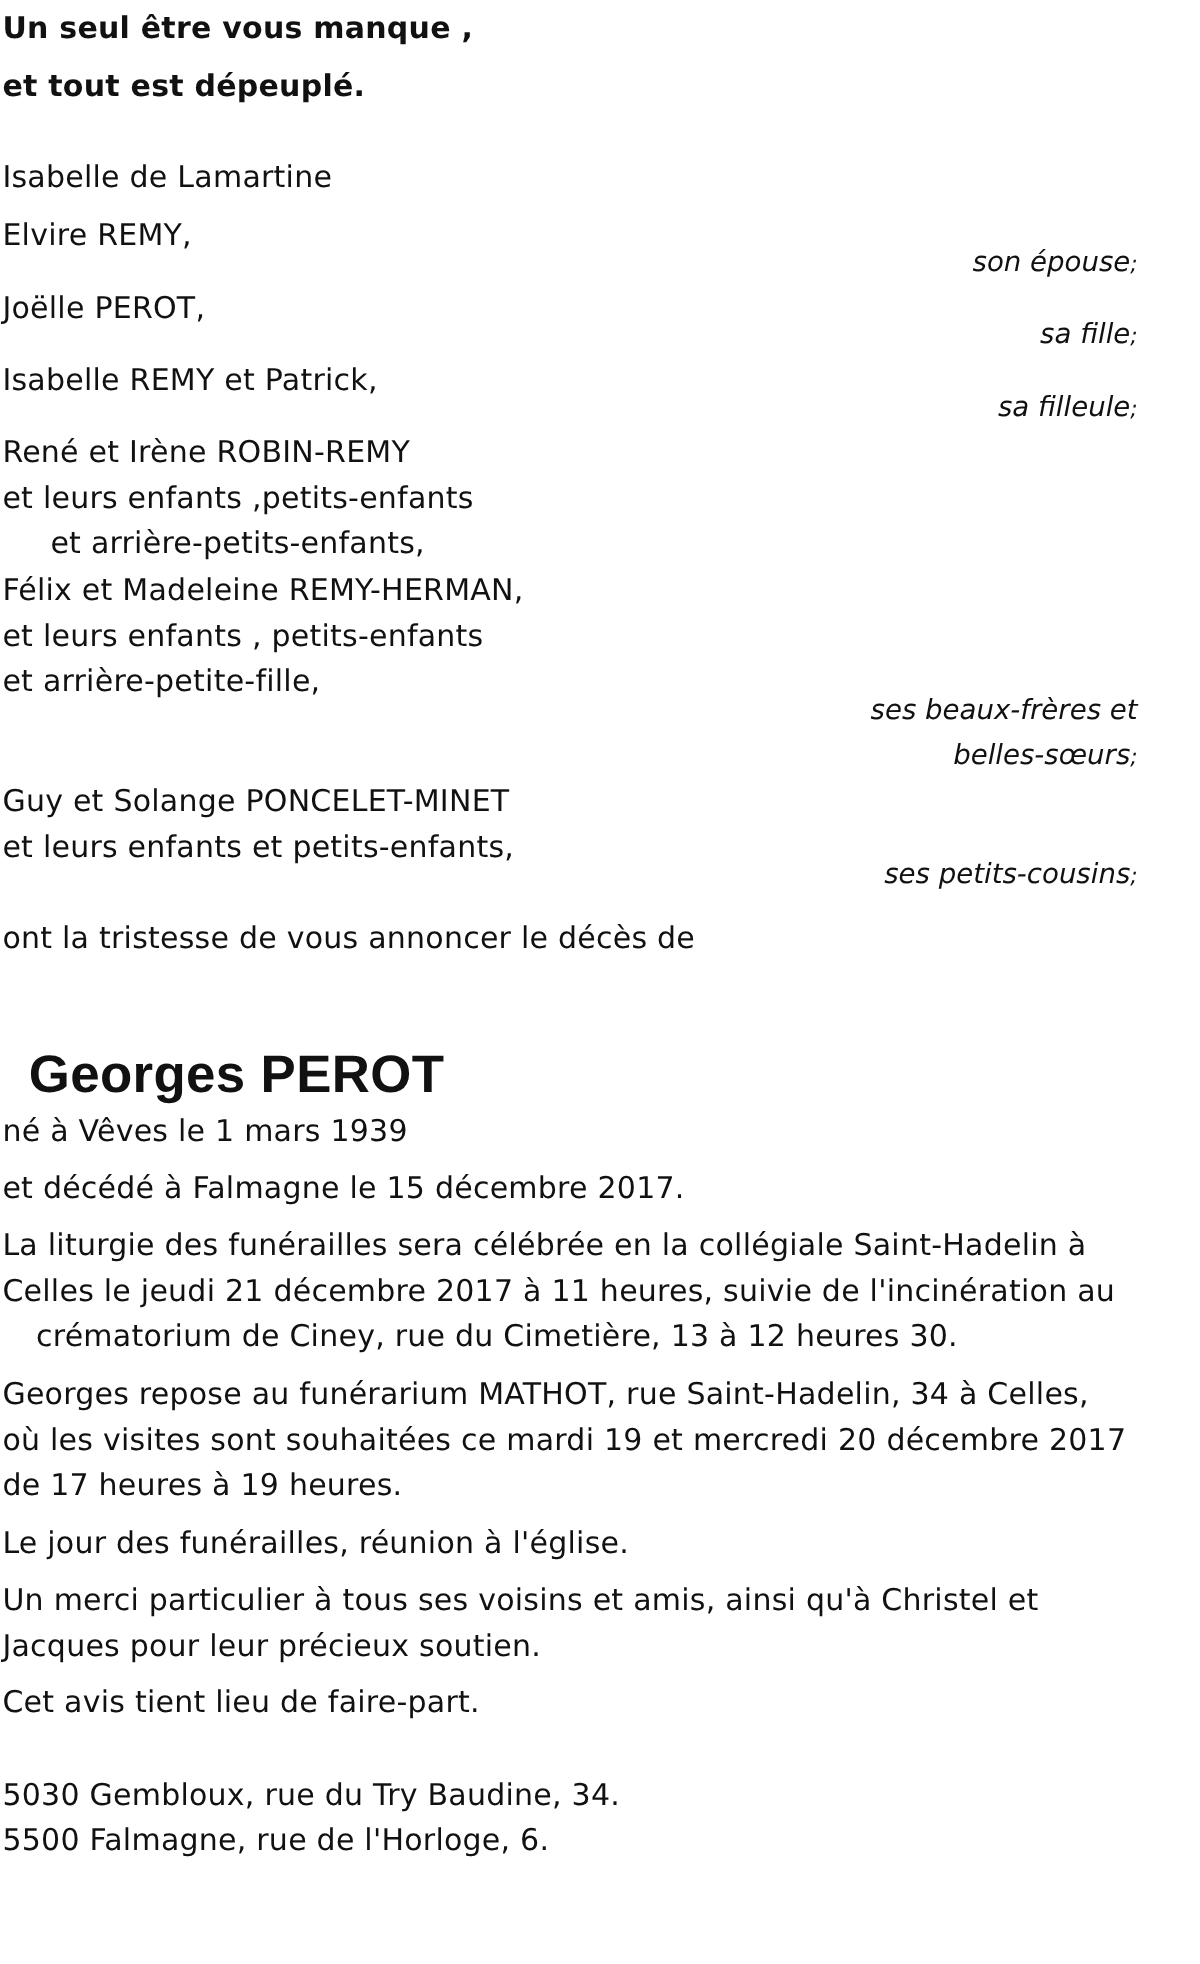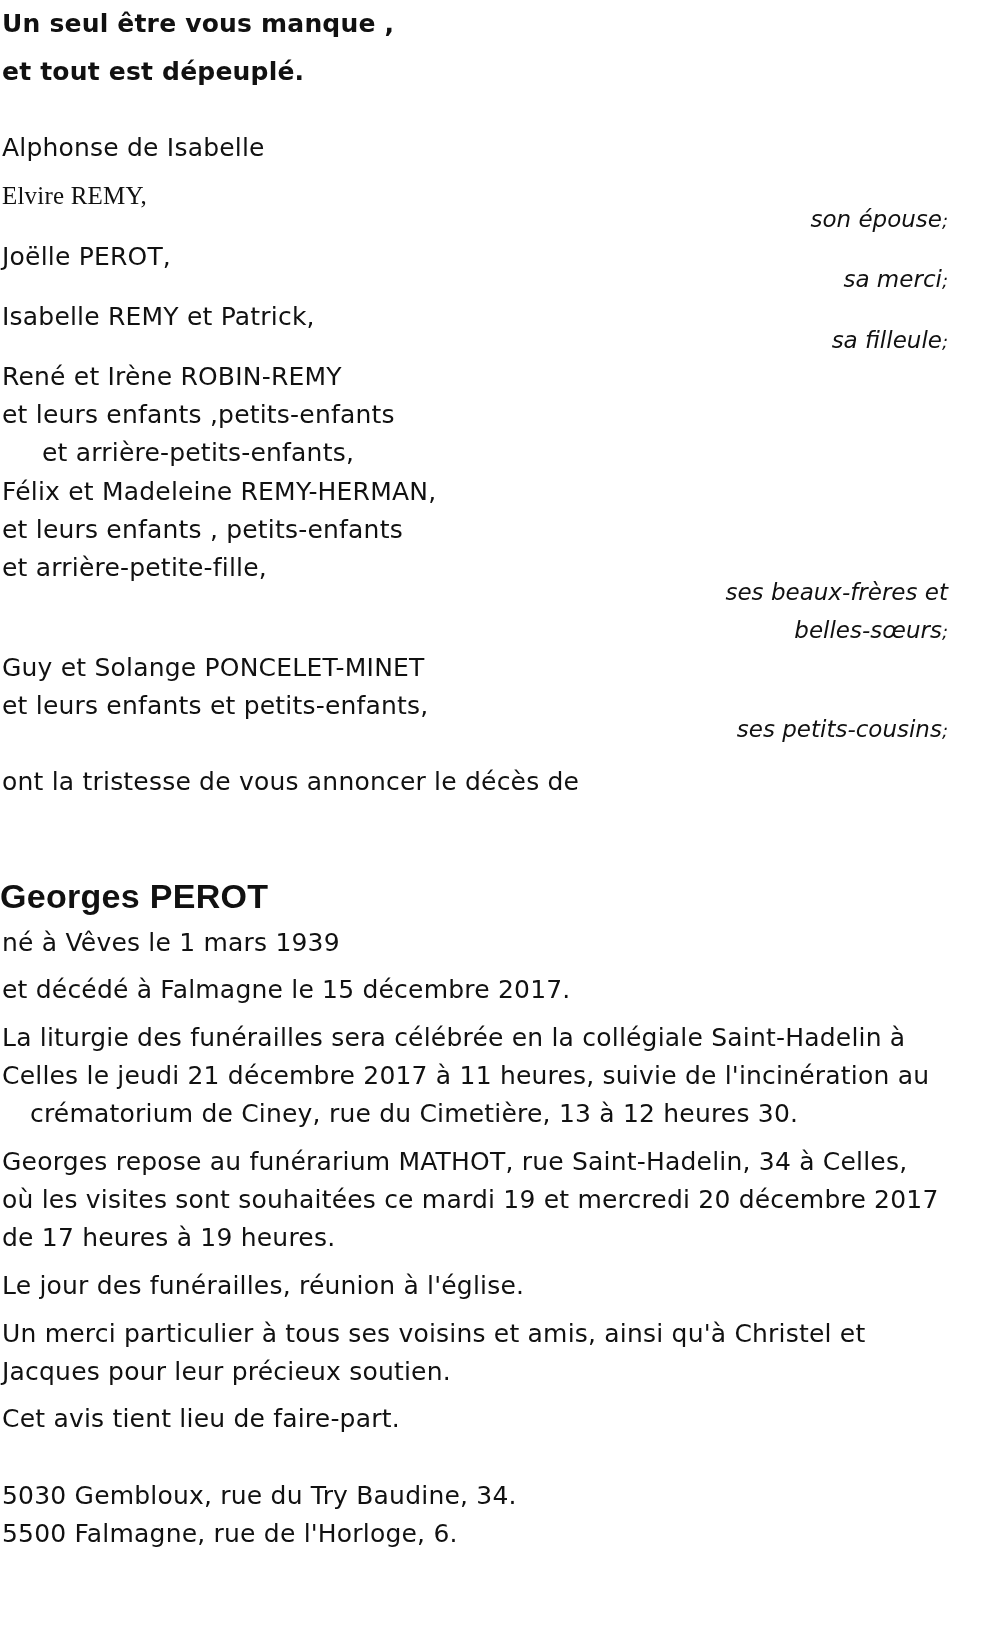--- a/index.html
+++ b/index.html
@@ -4,36 +4,36 @@
   <style>
     html, body { margin: 0; padding: 0; background: #ffffff; }
     body {
       width: 1000px; height: 1637px; position: relative; overflow: hidden;
       font-family: "DejaVu Sans", sans-serif; color: #111111;
     }
     .line { position: absolute; left: 2px; font-size: 25px; line-height: 38px; white-space: nowrap; letter-spacing: 0.2px; }
     .bold { font-weight: bold; }
     .right { position: absolute; right: 52px; font-size: 23px; line-height: 38px; font-style: italic; white-space: nowrap; text-align: right; }
     .right .semi { font-size: 18px; }
-    .title { position: absolute; left: 0; top: 872px; font-size: 34px; font-weight: bold; line-height: 48px; font-family: "Liberation Sans", sans-serif; letter-spacing: 0.3px; }
+    .title { position: absolute; left: 24px; top: 872px; font-size: 44px; font-weight: bold; line-height: 48px; font-family: "Liberation Sans", sans-serif; letter-spacing: 0.3px; }
   </style>
 </head>
 <body>
 
 <div>
 
   <div class="line bold" style="top:5px;">Un seul être vous manque ,</div>
   <div class="line bold" style="top:53px;">et tout est dépeuplé.</div>
-  <div class="line" style="top:129px;">Alphonse de Isabelle</div>
+  <div class="line" style="top:129px;">Isabelle de Lamartine</div>
 
-  <div class="line" style="top:177px;font-family:Liberation Serif, serif;">Elvire REMY,</div>
+  <div class="line" style="top:177px;">Elvire REMY,</div>
   <div class="right" style="top:200px;"><span>son épouse</span><span class="semi">;</span></div>
 
   <div class="line" style="top:238px;">Joëlle PEROT,</div>
-  <div class="right" style="top:260px;"><span>sa merci</span><span class="semi">;</span></div>
+  <div class="right" style="top:260px;"><span>sa fille</span><span class="semi">;</span></div>
 
   <div class="line" style="top:298px;">Isabelle REMY et Patrick,</div>
   <div class="right" style="top:321px;"><span>sa filleule</span><span class="semi">;</span></div>
 
   <div class="line" style="top:358px;">René et Irène ROBIN-REMY</div>
   <div class="line" style="top:396px;">et leurs enfants ,petits-enfants</div>
   <div class="line" style="top:434px;margin-left:40px;">et arrière-petits-enfants,</div>
   <div class="line" style="top:473px;">Félix et Madeleine REMY-HERMAN,</div>
   <div class="line" style="top:511px;">et leurs enfants , petits-enfants</div>
   <div class="line" style="top:549px;">et arrière-petite-fille,</div>

